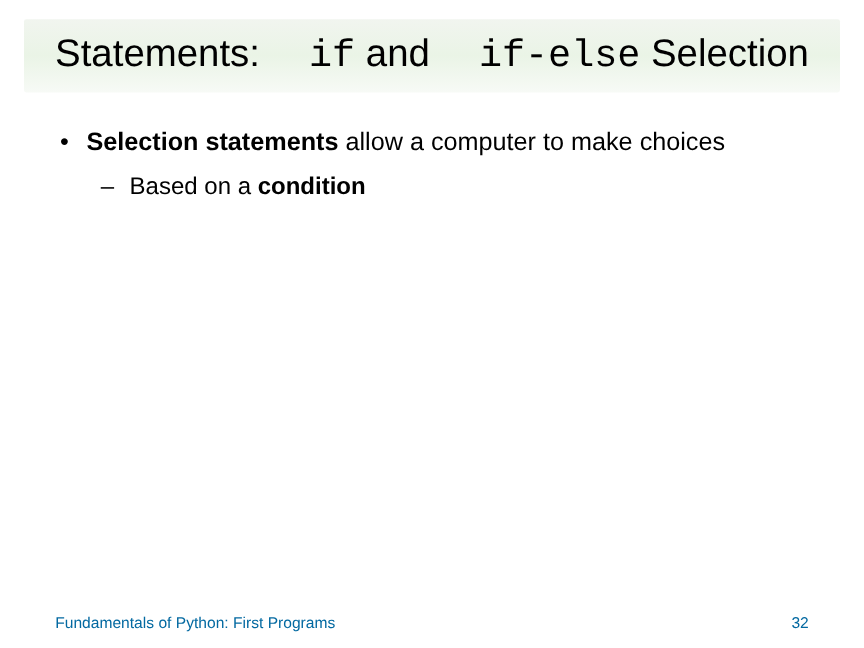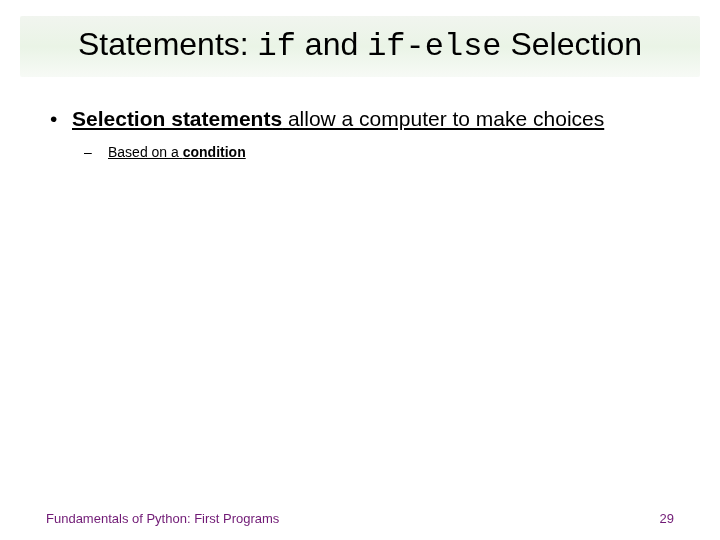--- a/index.html
+++ b/index.html
@@ -19,26 +19,26 @@
     border-radius:2px;
   }
   .title-band h1{
     margin:0;
     font-weight:400;
     font-size:32px;
     line-height:1.25;
   }
   .title-band .code{
     font-family:"Courier New",Courier,monospace;
+    margin-left:32px;
   }
   .body{
     padding:28px 46px 0 46px;
     font-size:21px;
     line-height:1.35;
-    text-decoration:underline;
   }
   ul.level1{
     list-style:none;
     margin:0;padding:0;
   }
   ul.level1 > li{
     position:relative;
     padding-left:26px;
     margin-bottom:10px;
   }
@@ -48,33 +48,33 @@
     font-size:21px;
   }
   ul.level2{
     list-style:none;
     margin:10px 0 0 0;padding:0;
   }
   ul.level2 > li{
     position:relative;
     padding-left:28px;
     margin-left:8px;
-    font-size:14px;
+    font-size:20px;
   }
   ul.level2 > li::before{
     content:"–";
     position:absolute;left:4px;top:0;
   }
   .bold{font-weight:700}
   .footer{
     position:absolute;
     left:0;right:0;bottom:14px;
     padding:0 46px;
     font-size:13px;
-    color:#701a75;
+    color:#0369a1;
     display:flex;
     justify-content:space-between;
   }
 </style>
 </head>
 <body>
 
 <div class="title-band">
   <h1>
     <span>Statements: </span><span class="code">if</span><span> and </span><span class="code">if-else</span><span> Selection</span>
@@ -89,14 +89,14 @@
         <li>
           <span>Based on a </span><span class="bold">condition</span>
         </li>
       </ul>
     </li>
   </ul>
 </div>
 
 <div class="footer">
   <span>Fundamentals of Python: First Programs</span>
-  <span>29</span>
+  <span>32</span>
 </div>
 
 </body></html>

